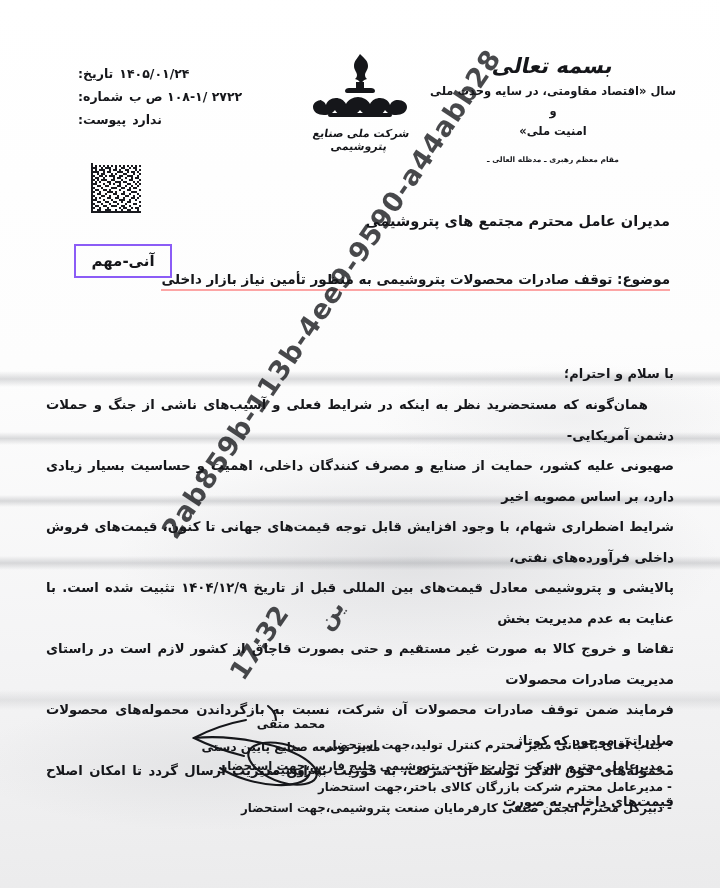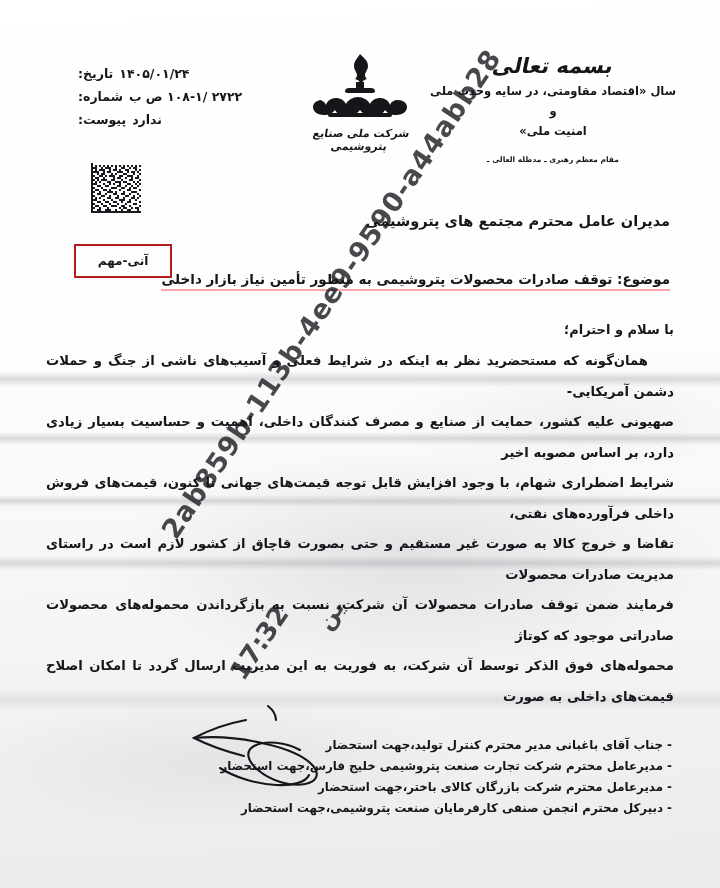--- a/index.html
+++ b/index.html
@@ -133,25 +133,25 @@
     font-weight: bold;
     z-index: 10;
     letter-spacing: -.1px;
   }
   .urgent-box {
     position: absolute;
     top: 244px;
     left: 74px;
     width: 94px;
     height: 30px;
-    border: 2px solid #b91c1c;
+    border: 2px solid #8b5cf6;
     display: flex;
     align-items: center;
     justify-content: center;
-    font-size: 12px;
+    font-size: 15px;
     font-weight: bold;
     z-index: 10;
   }
   .subject {
     position: absolute;
     top: 271px;
     right: 50px;
     font-size: 13.5px;
     font-weight: bold;
     border-bottom: 2px solid #fca5a5;
@@ -166,20 +166,21 @@
     top: 322px;
     right: 46px;
     left: 46px;
     z-index: 10;
   }
   .greeting {
     font-size: 13px;
     font-weight: bold;
     margin-bottom: 9px;
     text-align: right;
+    margin-top: 44px;
   }
   .para {
     font-size: 13.2px;
     font-weight: bold;
     line-height: 30.5px;
     text-align: justify;
     text-align-last: right;
     letter-spacing: -.25px;
   }
   .para .ln { display: block; }
@@ -479,27 +480,32 @@
   </div>
 
   <div class="subject">موضوع:  توقف صادرات محصولات پتروشیمی به منظور تأمین نیاز بازار داخلی</div>
 
   <div class="body-block">
     <div class="greeting">با سلام و احترام؛</div>
     <div class="para">
       <span class="ln" style="text-indent:26px">همان‌گونه که مستحضرید نظر به اینکه در شرایط فعلی و آسیب‌های ناشی از جنگ و حملات دشمن آمریکایی-</span>
       <span class="ln">صهیونی علیه کشور، حمایت از صنایع و مصرف کنندگان داخلی، اهمیت و حساسیت بسیار زیادی دارد، بر اساس مصوبه اخیر</span>
       <span class="ln">شرایط اضطراری شهام، با وجود افزایش قابل توجه قیمت‌های جهانی تا کنون، قیمت‌های فروش داخلی فرآورده‌های نفتی،</span>
+      <span class="ln">پالایشی و پتروشیمی معادل قیمت‌های بین المللی قبل از تاریخ ۱۴۰۴/۱۲/۹ تثبیت شده است. با عنایت به عدم مدیریت بخش</span>
       <span class="ln">تقاضا و خروج کالا به صورت غیر مستقیم و حتی بصورت قاچاق از کشور لازم است در راستای مدیریت صادرات محصولات</span>
       <span class="ln">فرمایند ضمن توقف صادرات محصولات آن شرکت، نسبت به بازگرداندن محموله‌های محصولات صادراتی موجود که کوتاژ</span>
       <span class="ln">محموله‌های فوق الذکر توسط آن شرکت، به فوریت به این مدیریت ارسال گردد تا امکان اصلاح قیمت‌های داخلی به صورت</span>
 
     </div>
   </div>
 
+  <div class="signature">
+    <div>محمد متقی</div>
+    <div>مدیر توسعه صنایع پایین دستی پتروشیمی</div>
+  </div>
   <svg class="sig-scribble" width="240" height="110" viewBox="0 0 240 110">
     <g fill="none" stroke="#16171b" stroke-width="2.1" stroke-linecap="round">
       <path d="M96 30c-16 3-37 10-52 18 14 7 34 14 50 18"></path>
       <path d="M44 48c22-2 48 0 72 6 22 5 40 13 48 23 6 8 2 15-9 17-14 3-34-3-47-14-11-9-13-19-4-24 11-6 32-4 46 4"></path>
       <path d="M70 78c14 9 36 16 56 17 17 1 30-3 33-10"></path>
       <path d="M118 16c5 4 8 9 8 14"></path>
     </g>
   </svg>
 
   <div class="copies">

